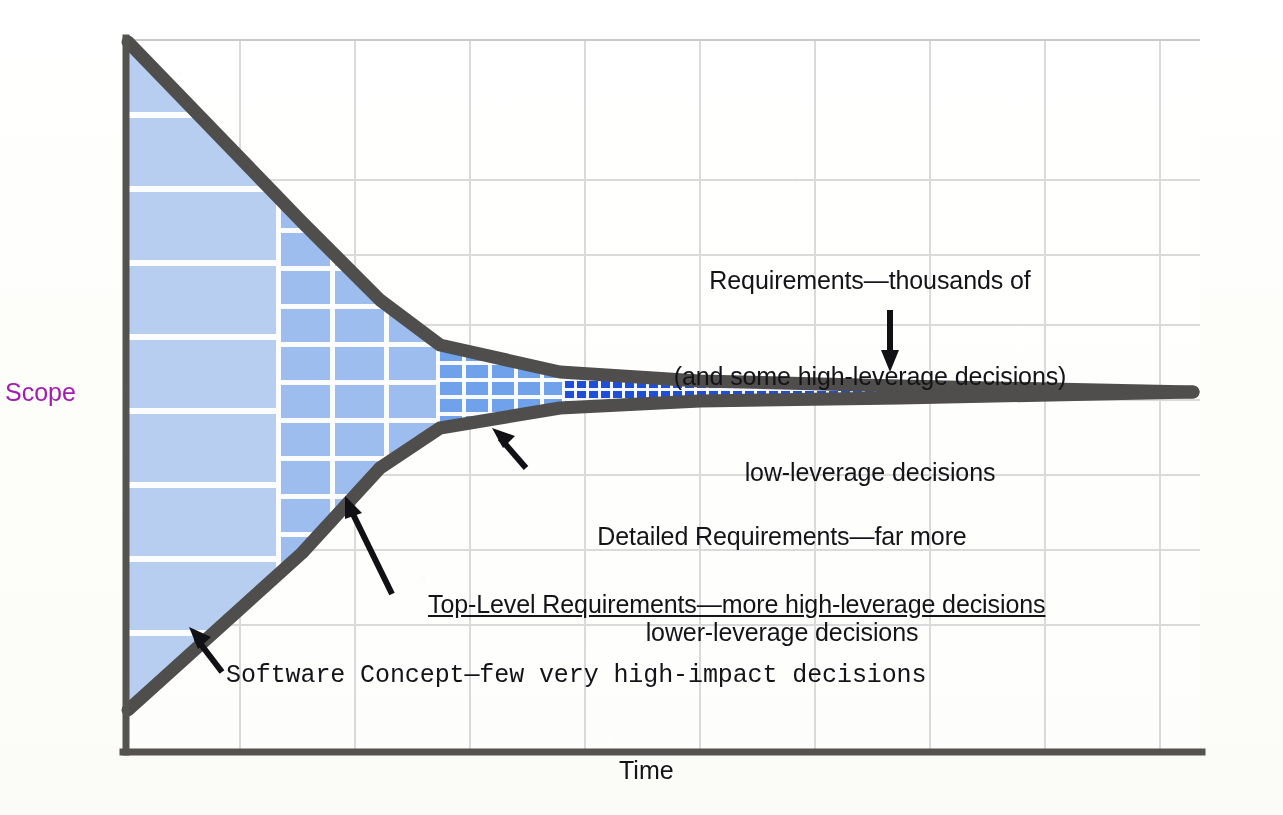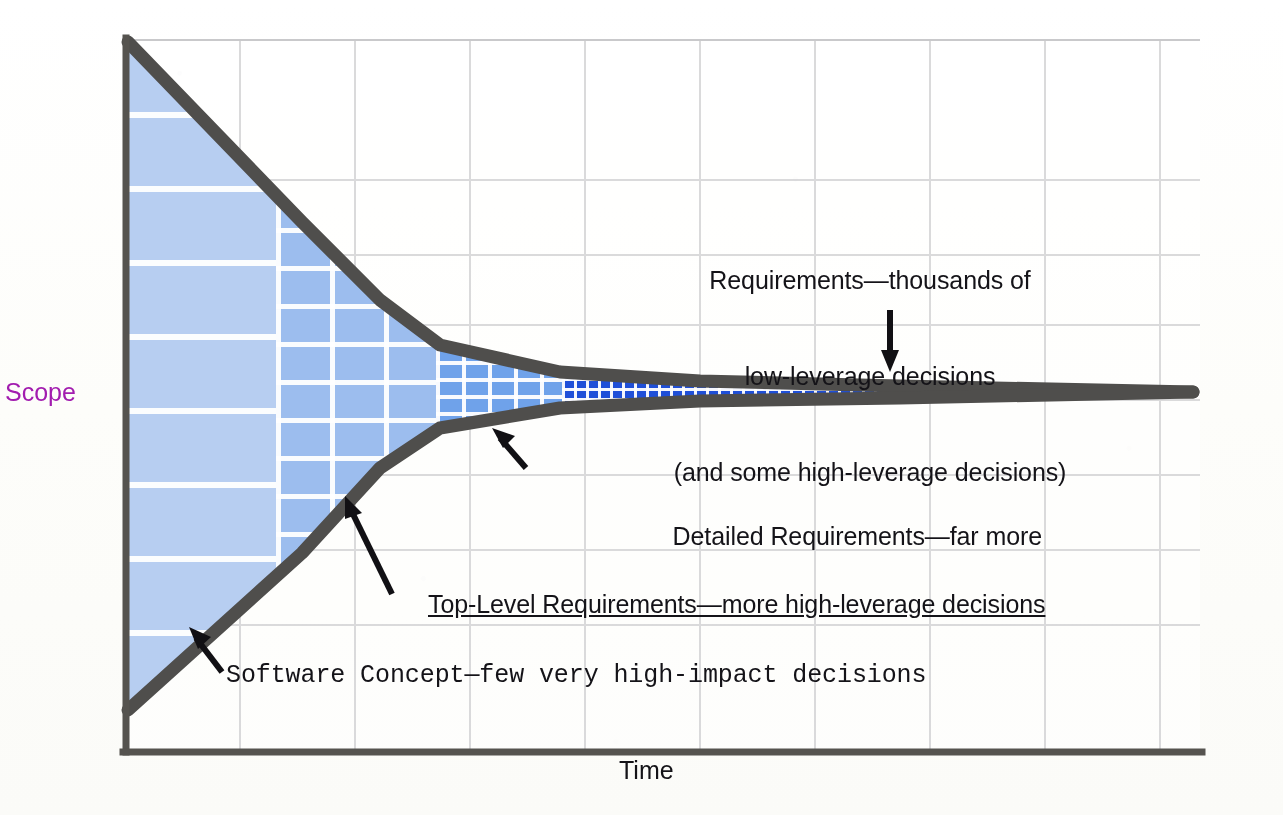--- a/index.html
+++ b/index.html
@@ -31,21 +31,21 @@
     line-height:1.28;
     white-space:pre;
     letter-spacing:-0.1px;
   }
   #anno-construction{
     left:655px;top:200px;width:430px;
     text-align:center;font-size:25px;
   }
   #anno-detailed{
     left:522px;top:456px;width:520px;
-    text-align:right;font-size:25px;
+    text-align:center;font-size:25px;
   }
   #anno-toplevel{
     left:428px;top:588px;font-size:25px;white-space:nowrap;text-decoration:underline;
   }
   #anno-concept{
     left:226px;top:660px;font-size:25px;white-space:nowrap;font-family:Liberation Mono, monospace;
   }
   #label-scope{
     position:absolute;left:5px;top:378px;font-size:25px;color:#a21caf;
   }
@@ -177,26 +177,27 @@
         <polygon points="189,627 211,637 198,649" stroke="none"></polygon>
       </g>
     </g>
   </svg>
 
   <div id="label-scope">Scope</div>
   <div id="label-time">Time</div>
 
   <div class="anno" id="anno-construction">
     <span class="anno-line">Requirements—thousands of</span>
+    <span class="anno-line">(and some high-leverage decisions)</span>
     <span class="anno-line">low-leverage decisions</span>
-    <span class="anno-line">(and some high-leverage decisions)</span>
   </div>
 
   <div class="anno" id="anno-detailed">
     <span class="anno-line">Detailed Requirements—far more</span>
+    <span class="anno-line">lower-leverage decisions</span>
   </div>
 
   <div class="anno" id="anno-toplevel">
     <span class="anno-line">Top-Level Requirements—more high-leverage decisions</span>
   </div>
 
   <div class="anno" id="anno-concept">
     <span class="anno-line">Software Concept—few very high-impact decisions</span>
   </div>
 </div>

